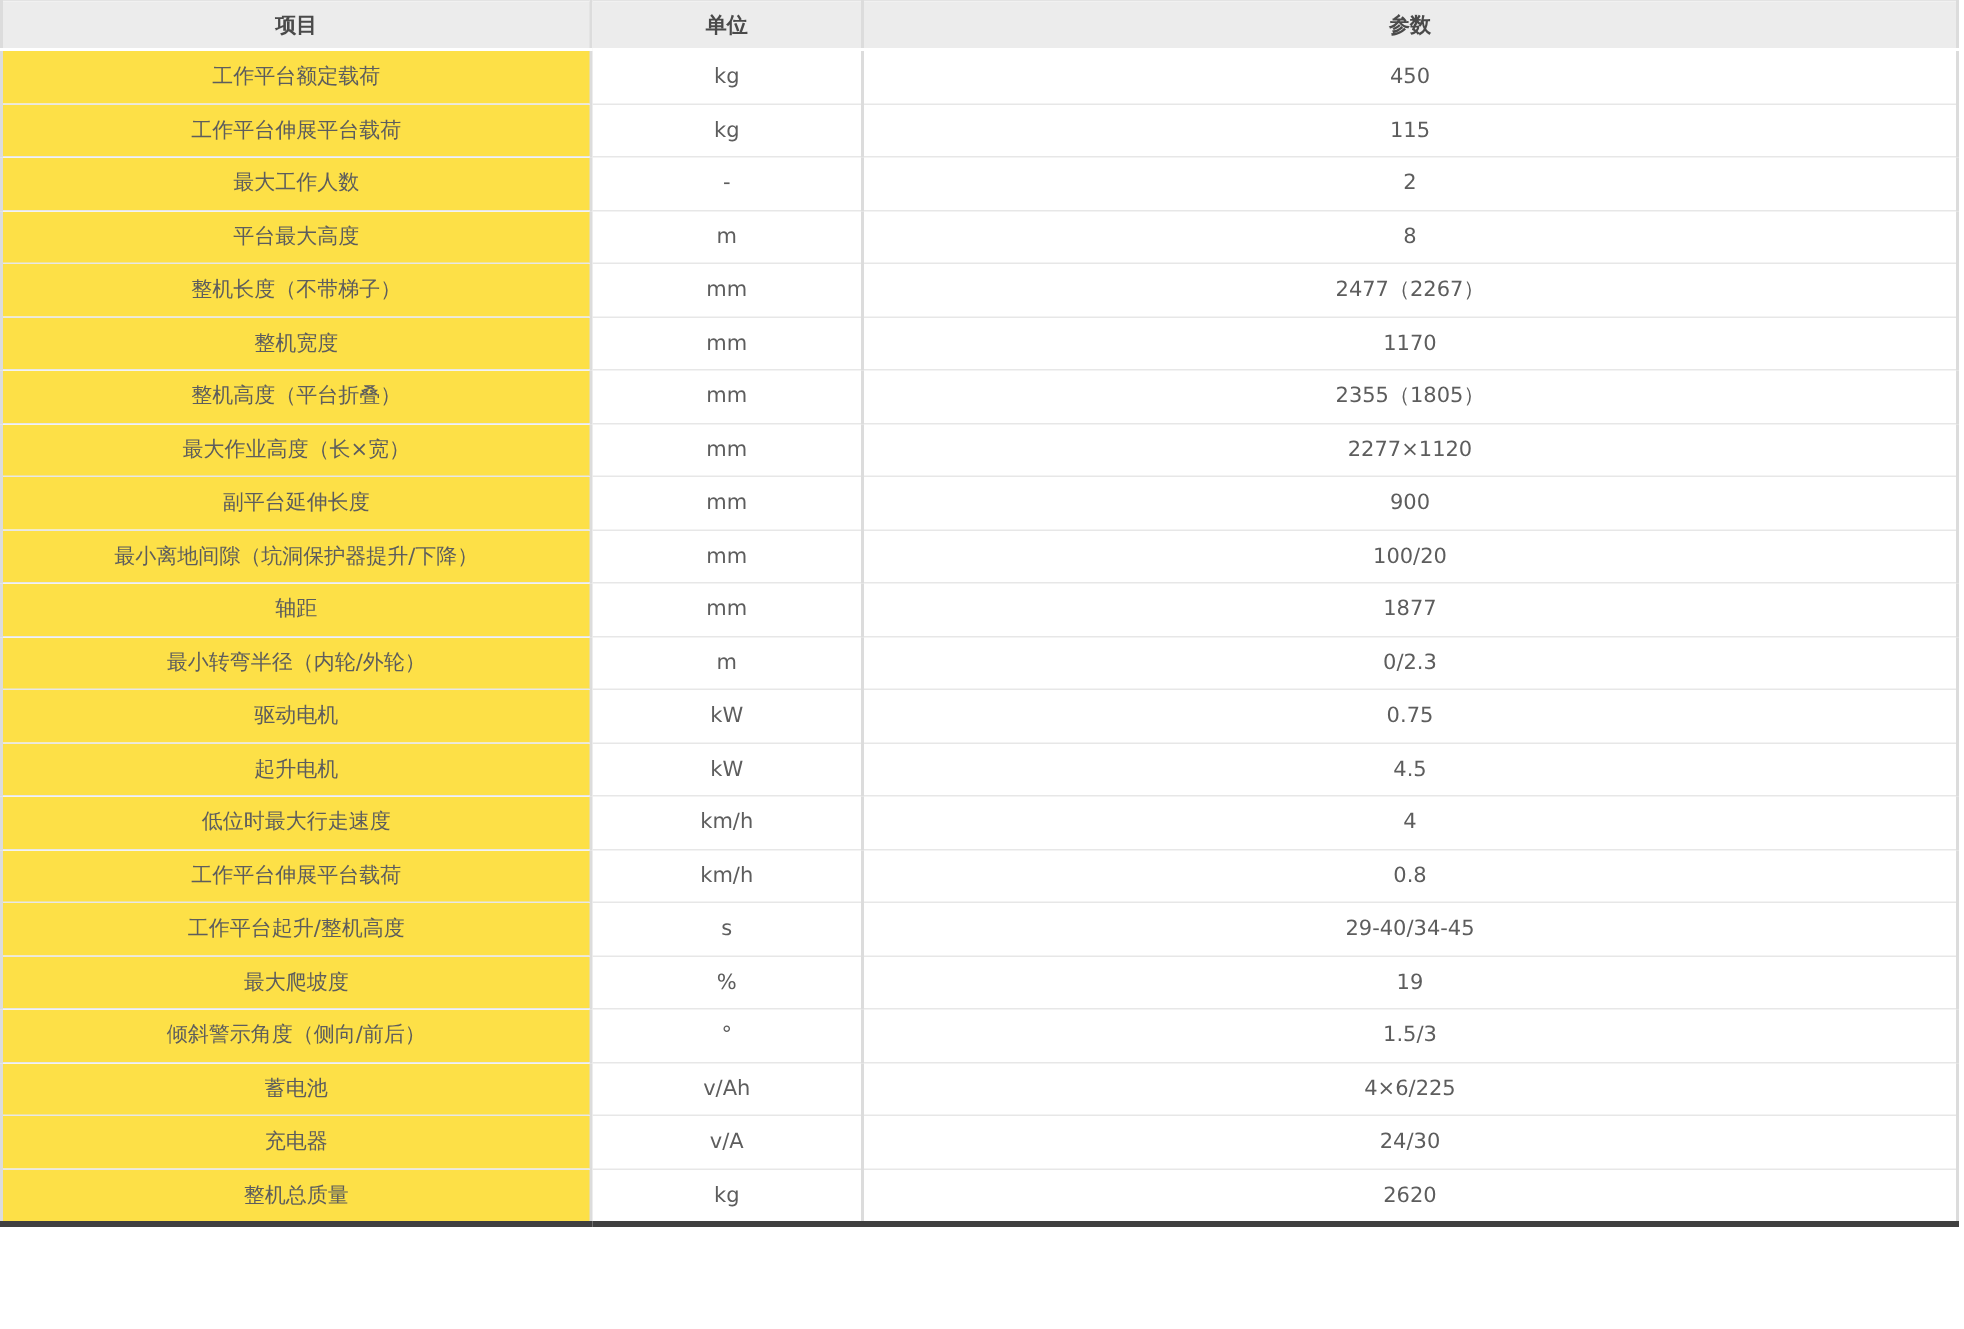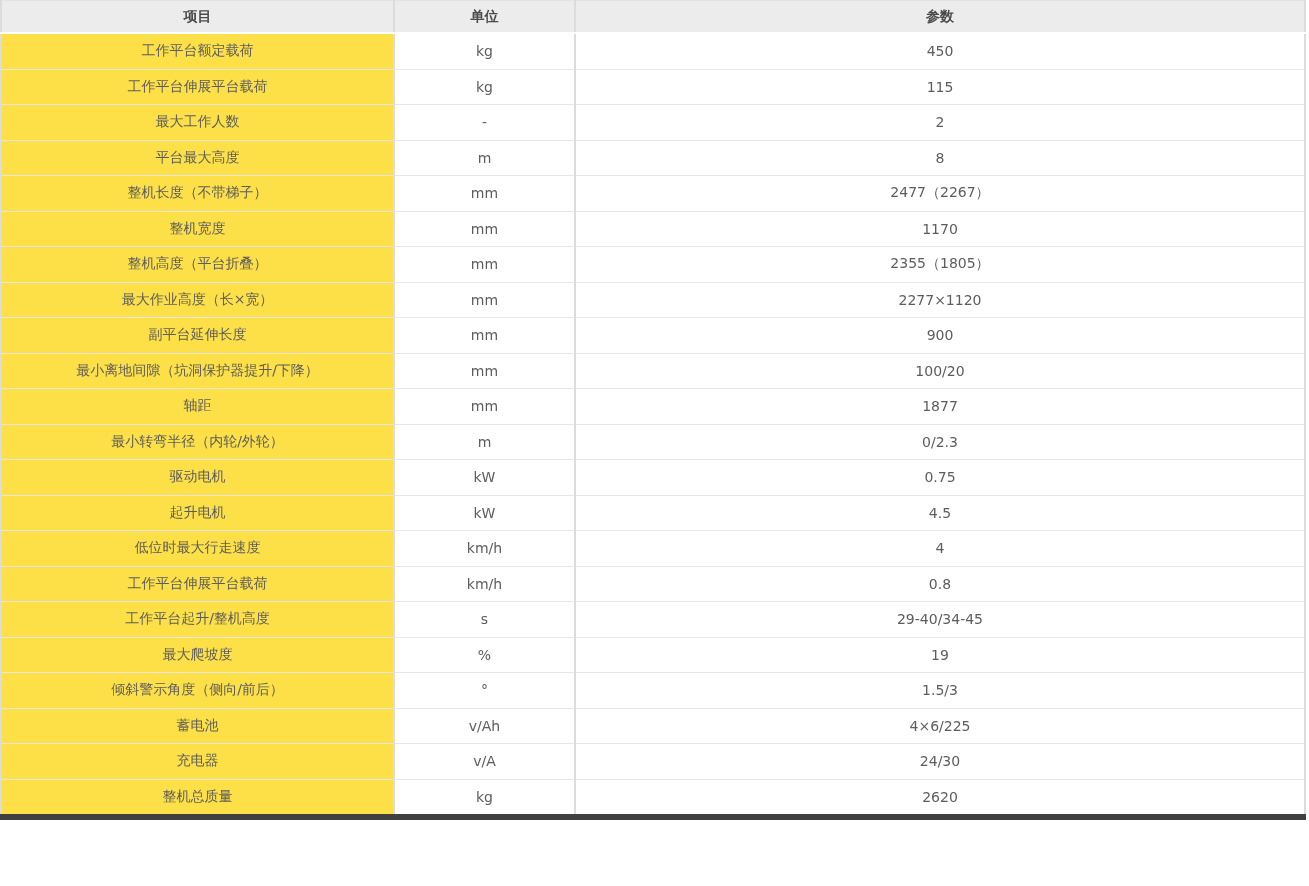--- a/index.html
+++ b/index.html
@@ -44,21 +44,21 @@
   .spec-table td {
     font-size: 14px;
     color: #5d5d5d;
     height: 34.5px;
     background: #ffffff;
   }
   .spec-table td.c-item {
     background: #fde047;
   }
   .spec-table tr:last-child td {
-    border-bottom: 6px solid #404040;
+    border-bottom: 4px solid #404040;
   }
 </style>
 </head>
 <body>
 
 <div class="page">
   <table class="spec-table">
     <colgroup>
       <col style="width:393px">
       <col style="width:181px">

